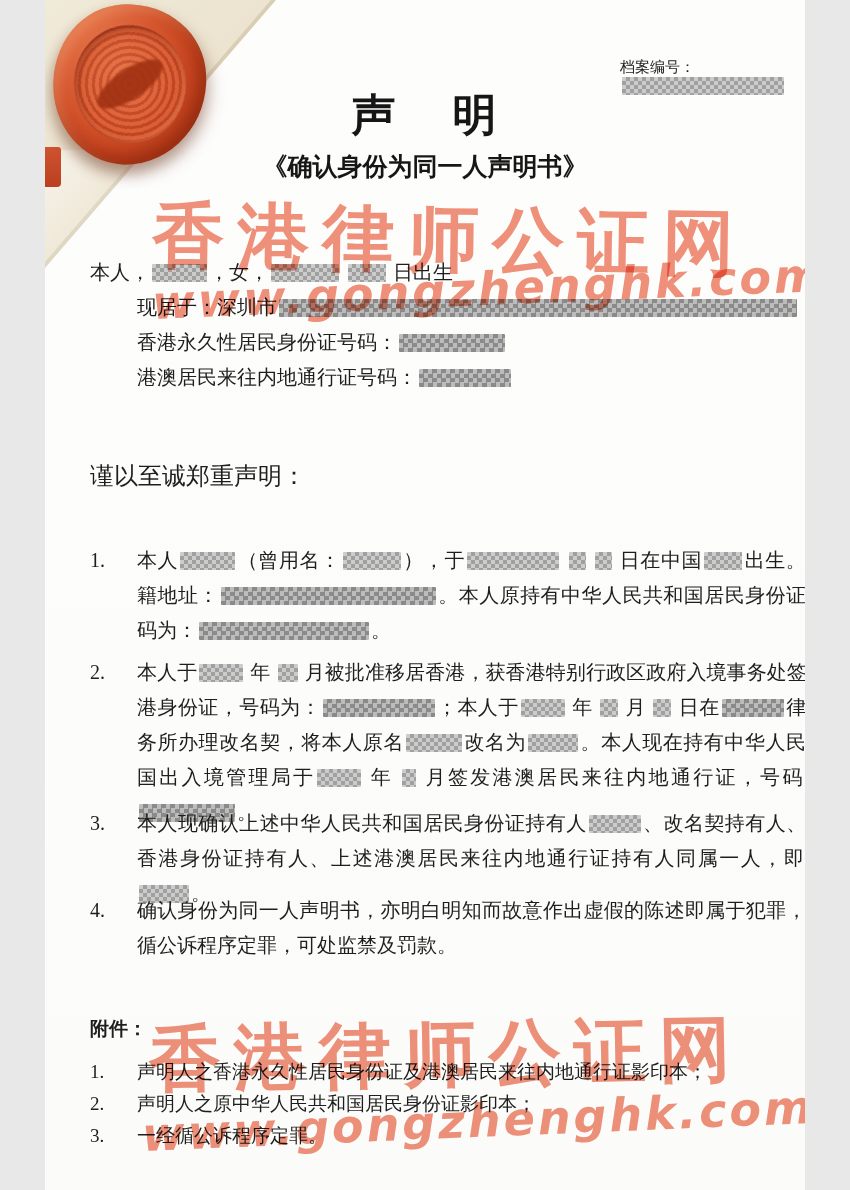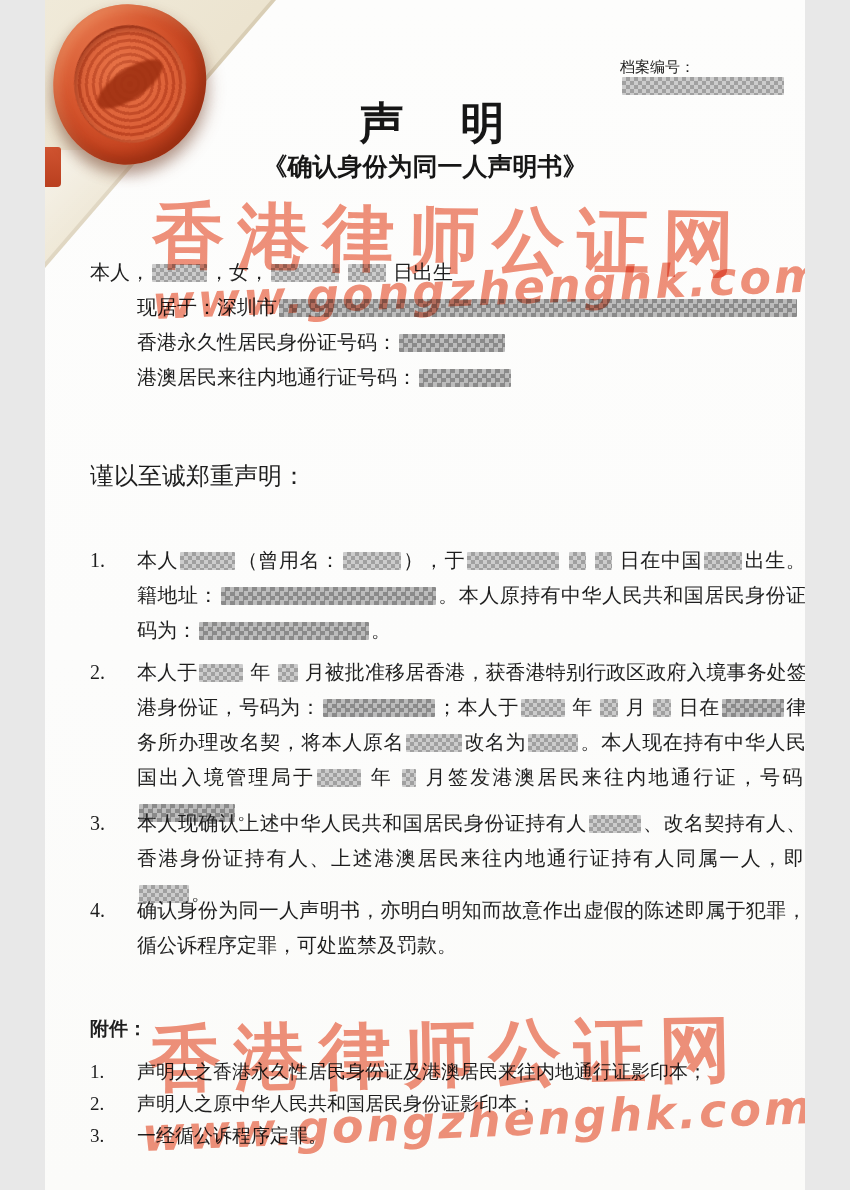--- a/index.html
+++ b/index.html
@@ -68,21 +68,21 @@
     filter:blur(.5px);opacity:.88;border-radius:1px;
   }
   .redact.d{
     background:repeating-conic-gradient(#7b7b7b 0% 25%,#b4b4b4 0% 50%) 0 0/9px 9px,#969696;
   }
   .file-redact{width:162px;height:18px;vertical-align:-4px;}
 
   
   .file-no{position:absolute;left:575px;top:58px;font-size:15px;z-index:3;}
   .title{
-    position:absolute;left:0;top:86px;width:100%;margin:8px;text-align:center;
+    position:absolute;left:0;top:86px;width:100%;margin:0;text-align:center;
     font-size:44px;font-weight:bold;word-spacing:42px;letter-spacing:2px;z-index:3;color:#161616;
   }
   .subtitle{
     position:absolute;left:0;top:150px;width:100%;margin:0;text-align:center;
     font-size:25px;font-weight:bold;z-index:3;color:#161616;
   }
 
   
   .intro{position:absolute;left:45px;top:255px;width:740px;font-size:20px;line-height:35px;
     padding-left:47px;z-index:3;}

